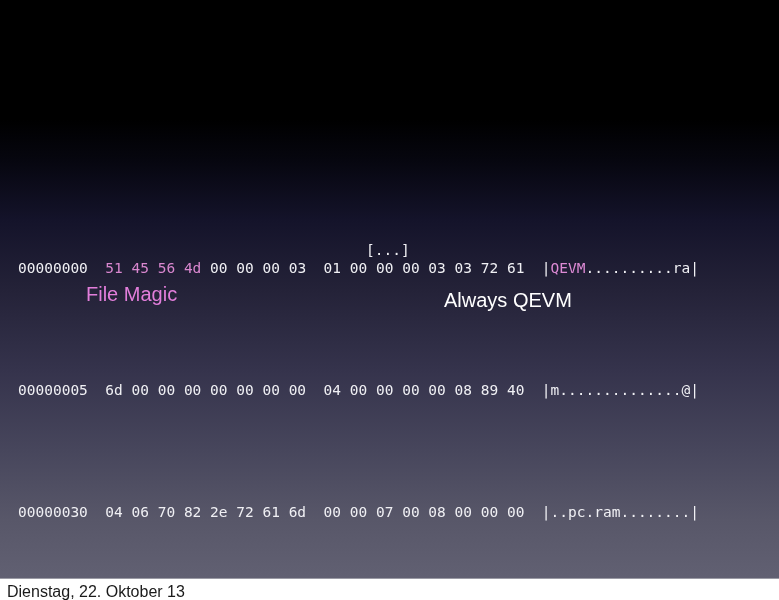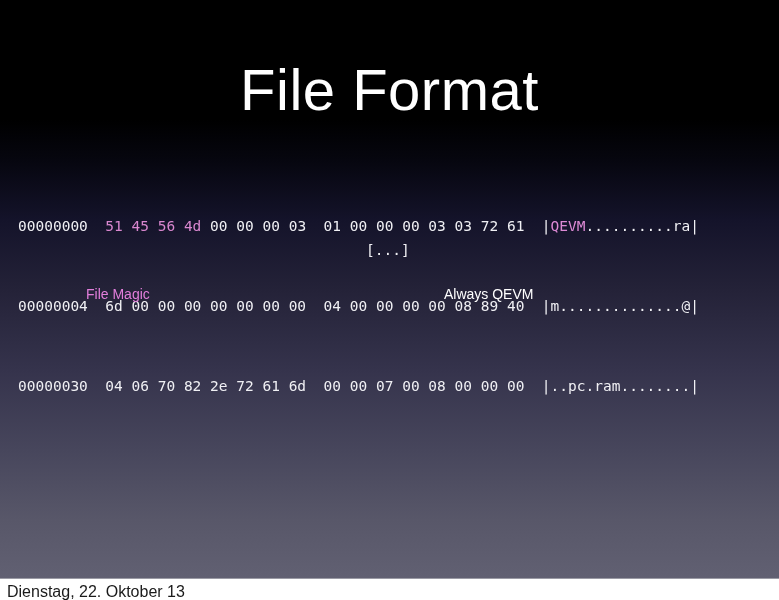--- a/index.html
+++ b/index.html
@@ -55,21 +55,21 @@
   #hexdump {
     position: absolute;
     left: 18px;
     top: 156px;
     font-family: "DejaVu Sans Mono", "Liberation Mono", monospace;
     font-size: 14.5px;
     line-height: 20px;
     color: #f0f0f4;
     white-space: pre;
   }
-  .hexrow { display: block; white-space: pre; }
+  .hexrow { display: block; white-space: pre; margin-top: 42px; }
   .offset { color: #f0f0f4; }
   .bytes  { color: #f0f0f4; }
   .magic  { color: #d987cf; }
   .ascii  { color: #f0f0f4; }
   .ascii-magic { color: #dd8ad5; }
 
   #ellipsis {
     position: absolute;
     left: 366px;
     top: 240px;
@@ -77,33 +77,33 @@
     font-size: 14.5px;
     line-height: 20px;
     color: #f0f0f4;
     white-space: pre;
   }
 
   
   .annot {
     position: absolute;
     font-family: "Liberation Sans", sans-serif;
-    font-size: 14px;
+    font-size: 20px;
     font-weight: 300;
     white-space: nowrap;
     line-height: 26px;
   }
   #annot-magic {
     left: 86px;
     top: 281px;
     color: #e27edb;
   }
   #annot-qevm {
     left: 444px;
-    top: 281px;
+    top: 287px;
     color: #ffffff;
   }
 
   
   #footer-rule {
     position: absolute;
     left: 0;
     top: 578px;
     width: 779px;
     height: 1px;
@@ -125,27 +125,26 @@
     font-size: 16px;
     color: #1a1a1a;
     white-space: nowrap;
   }
 </style>
 </head>
 <body>
 
 <div id="slide">
 
-  <div id="title">File Format</div>
 
   <div id="hexdump">
 
     <div class="hexrow"><span class="offset">00000000</span><span>  </span><span class="magic">51 45 56 4d</span><span> </span><span class="bytes">00 00 00 03</span><span>  </span><span class="bytes">01 00 00 00 03 03 72 61</span><span>  </span><span class="ascii">|</span><span class="ascii-magic">QEVM</span><span class="ascii">..........ra</span><span class="ascii">|</span></div>
 
-    <div class="hexrow"><span class="offset">00000004</span><span>  </span><span class="bytes">6d 00 00 00 00 00 00 00</span><span>  </span><span class="bytes">04 00 00 00 00 08 89 40</span><span>  </span><span class="ascii">|</span><span class="ascii">m..............@</span><span class="ascii">|</span></div>
+    <div class="hexrow"><span class="offset">00000005</span><span>  </span><span class="bytes">6d 00 00 00 00 00 00 00</span><span>  </span><span class="bytes">04 00 00 00 00 08 89 40</span><span>  </span><span class="ascii">|</span><span class="ascii">m..............@</span><span class="ascii">|</span></div>
 
     <div class="hexrow"><span class="offset">00000030</span><span>  </span><span class="bytes">04 06 70 82 2e 72 61 6d</span><span>  </span><span class="bytes">00 00 07 00 08 00 00 00</span><span>  </span><span class="ascii">|</span><span class="ascii">..pc.ram........</span><span class="ascii">|</span></div>
 
 
   </div>
 
   <div id="ellipsis">[...]</div>
 
   <div class="annot" id="annot-magic">File Magic</div>
 

